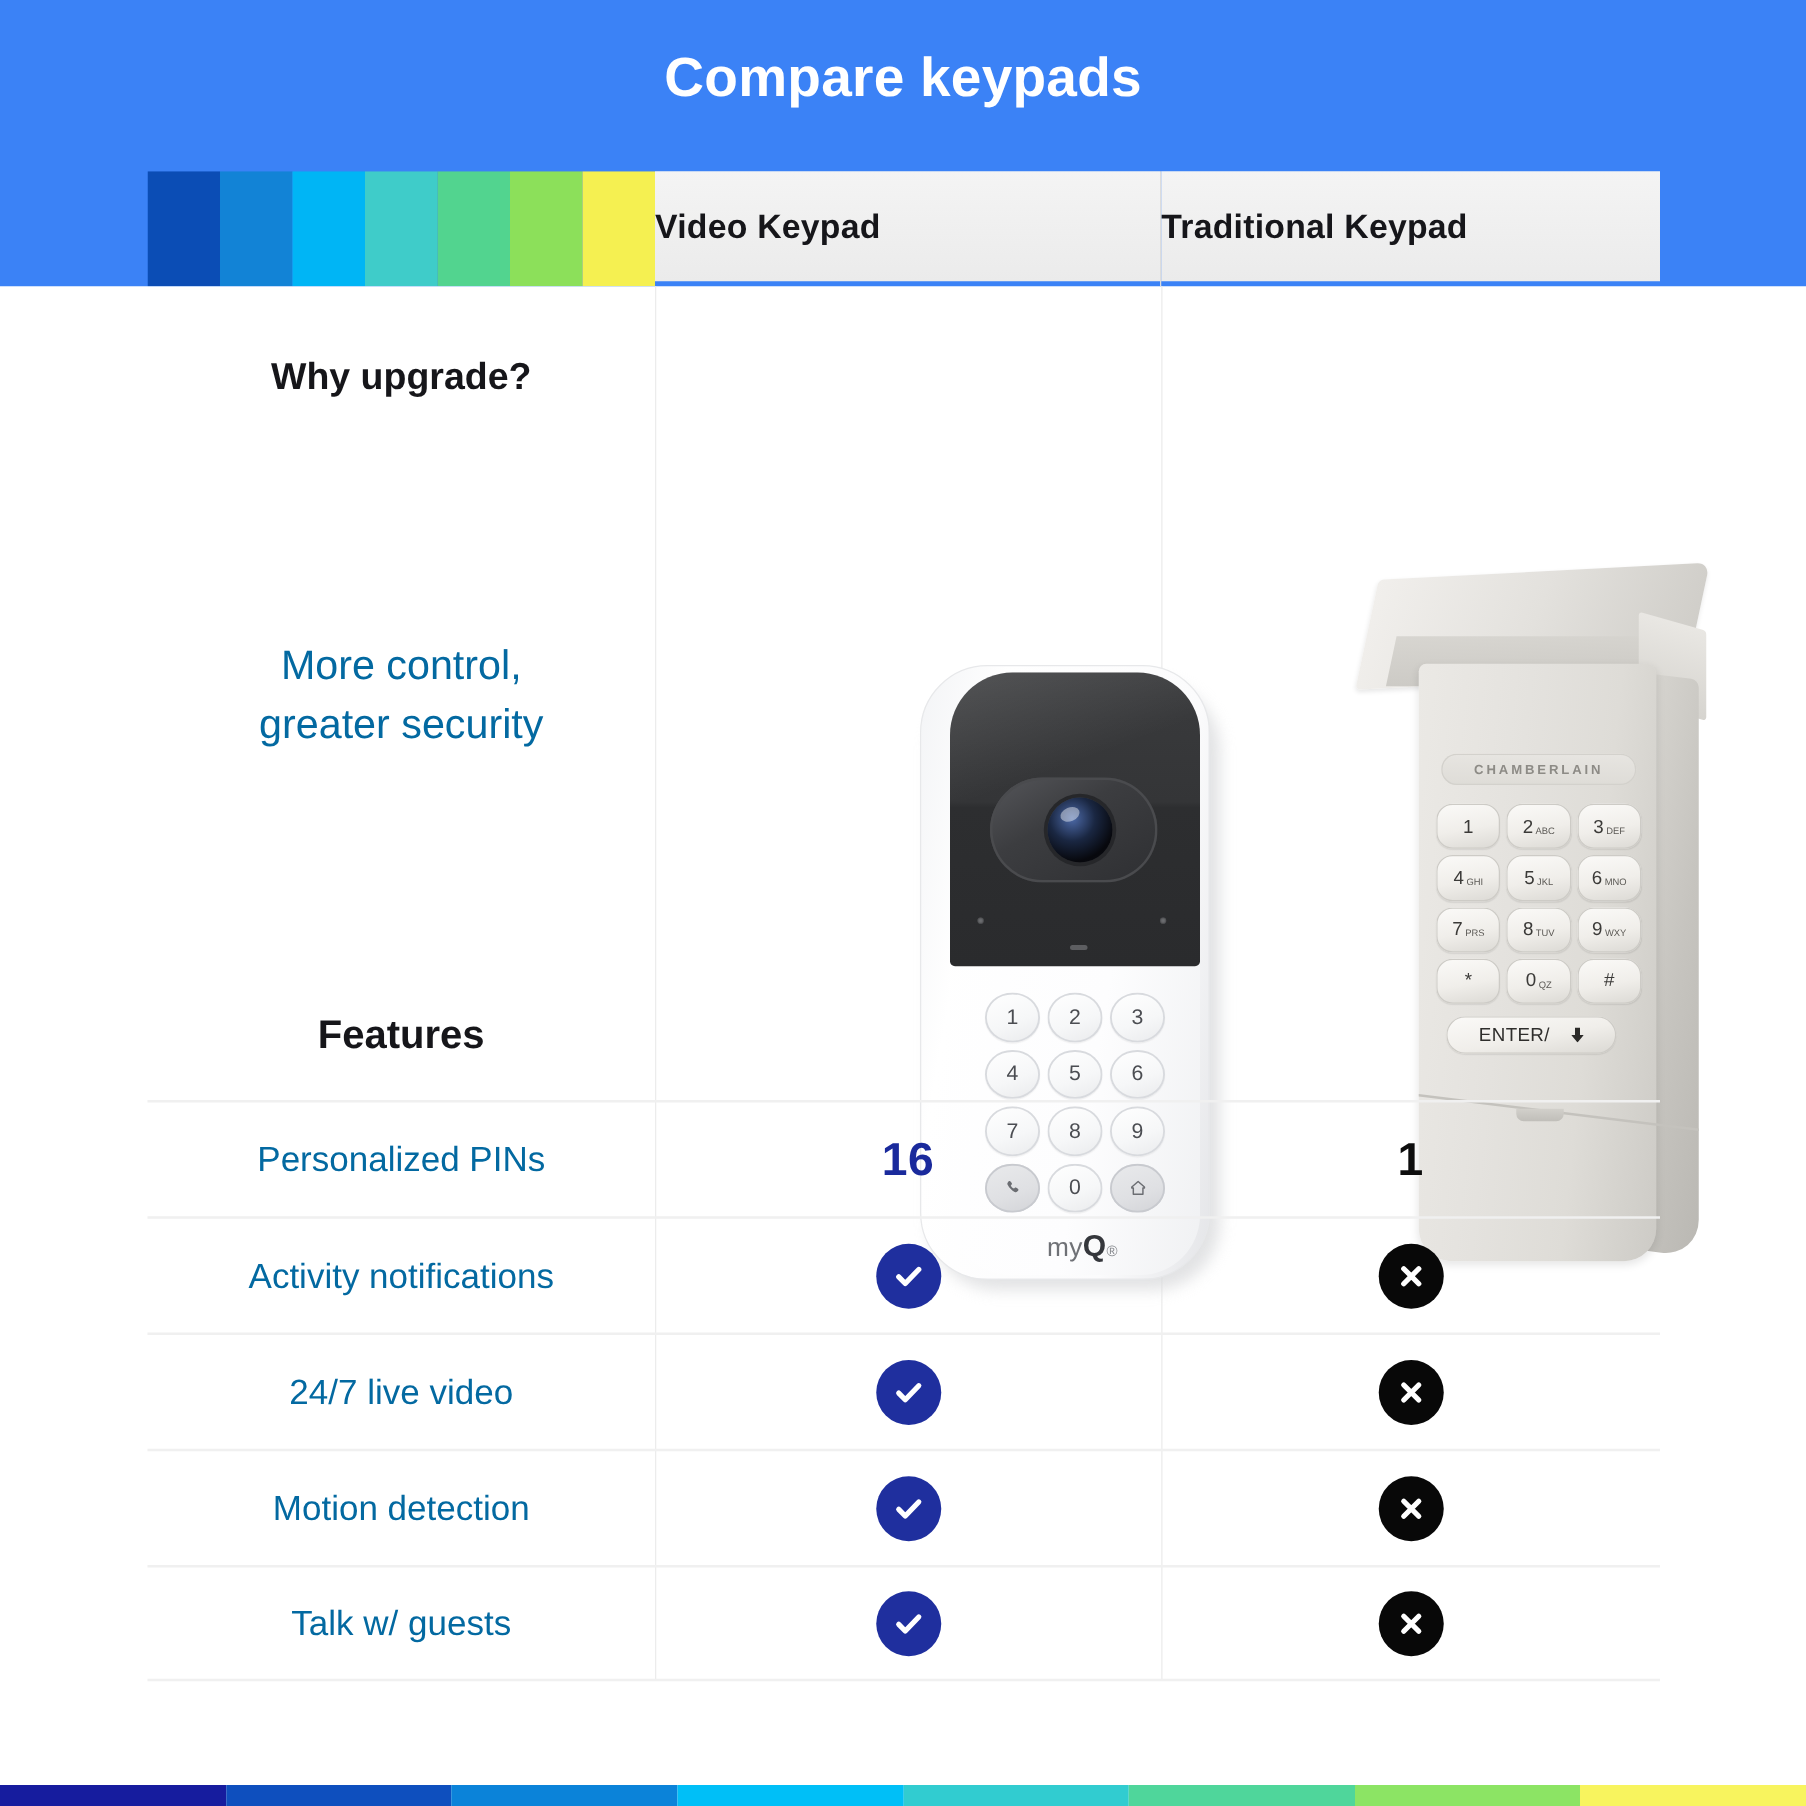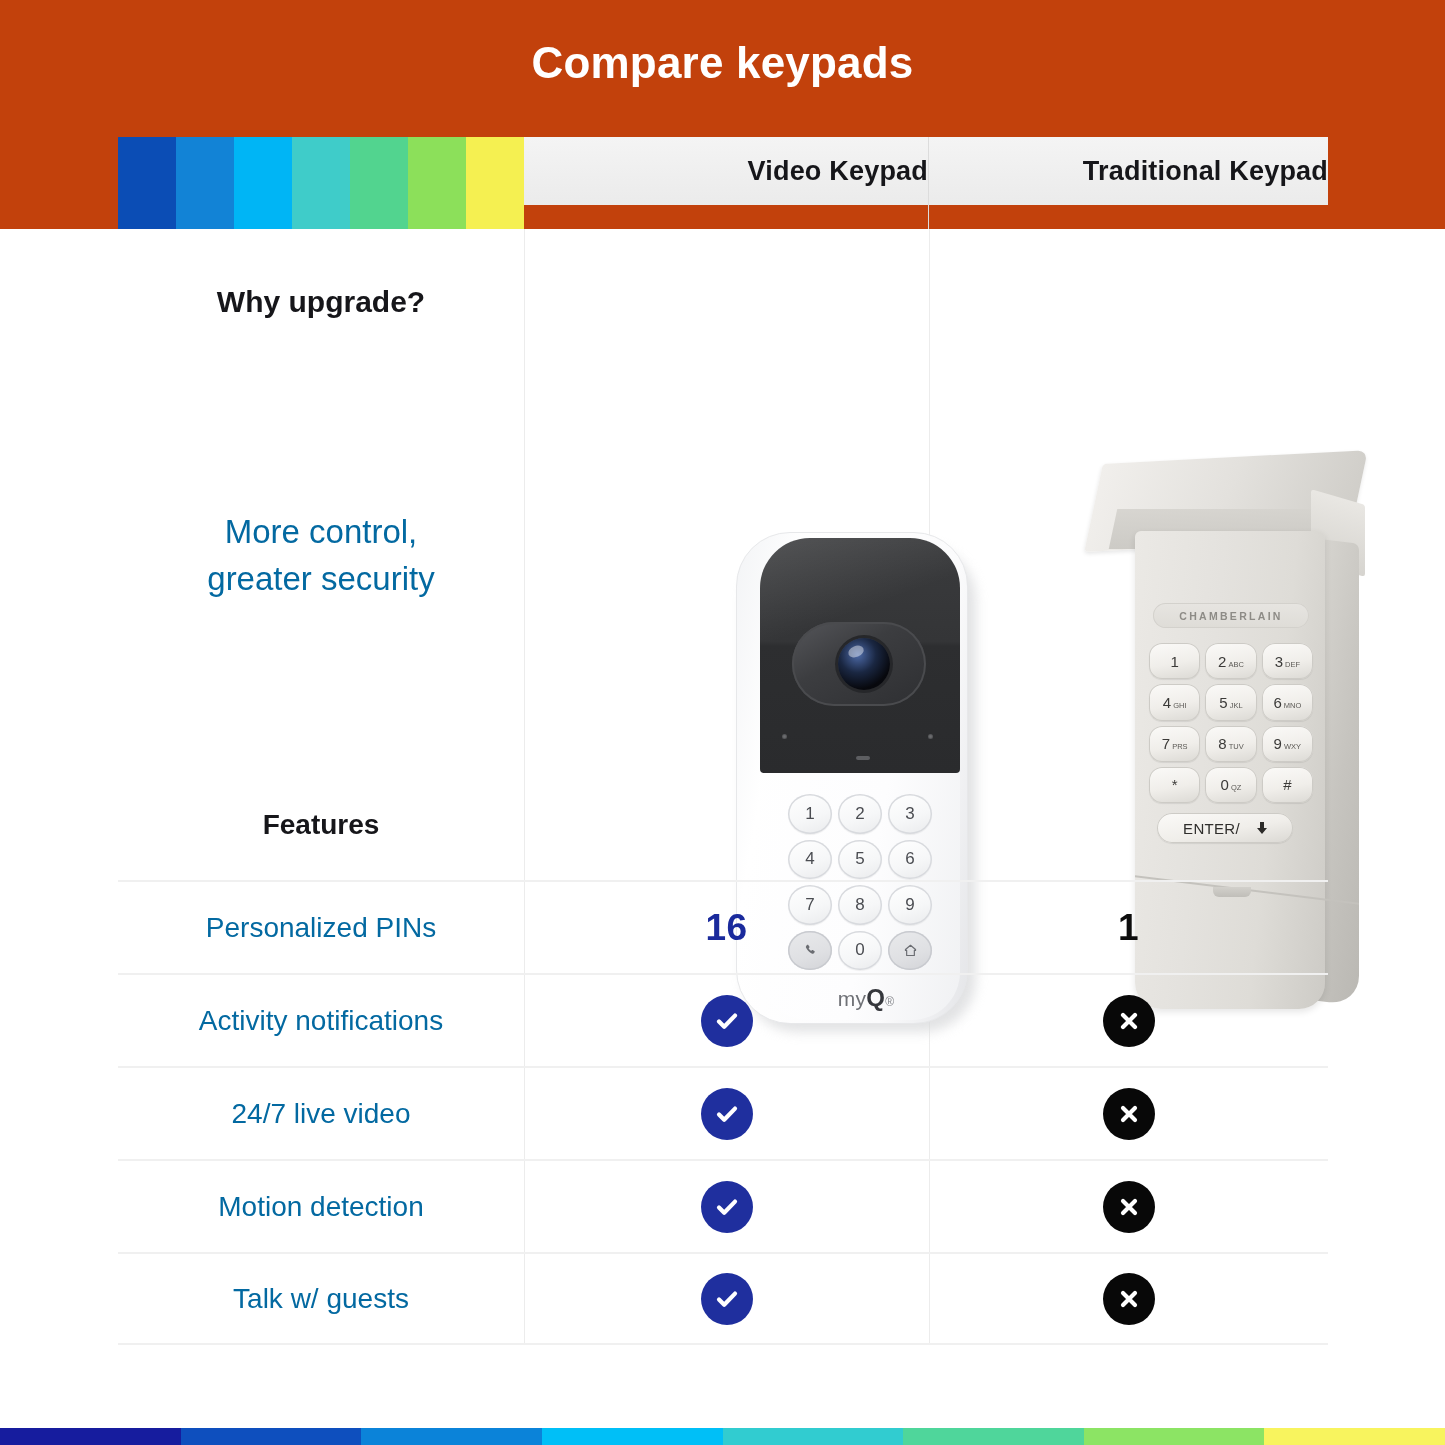--- a/index.html
+++ b/index.html
@@ -7,41 +7,41 @@
     width: 1445px; height: 1445px;
     font-family: "Liberation Sans", sans-serif;
     background: #ffffff;
     overflow: hidden;
   }
   .page { position: relative; width: 1445px; height: 1445px; background: #ffffff; }
 
   
   .banner {
     position: absolute; left: 0; top: 0; width: 1445px; height: 229px;
-    background: #c2410c;
+    background: #3b82f6;
   }
   .banner-title {
     position: absolute; left: 0; top: 38px; width: 1445px;
     text-align: center; color: #ffffff;
     font-size: 44px; font-weight: 700; letter-spacing: .2px;
   }
 
   
   .accent-strip {
     position: absolute; left: 118px; top: 137px;
     width: 406px; height: 92px;
     display: flex; overflow: hidden;
   }
   .accent-strip > i { display: block; height: 100%; flex: 1 1 auto; }
 
   
   .hdr-cell {
-    position: absolute; top: 137px; height: 68px;
+    position: absolute; top: 137px; height: 88px;
     background: linear-gradient(180deg,#f4f4f4 0%,#efefef 55%,#ebebeb 100%);
-    display: flex; align-items: center; justify-content: flex-end; padding-left: 24px;
+    display: flex; align-items: center; justify-content: flex-start;
   }
   .hdr-cell.video { left: 524px; width: 404px; }
   .hdr-cell.trad  { left: 929px; width: 399px; }
   .hdr-cell span {
     font-size: 27px; font-weight: 700; color: #16161a; letter-spacing: .2px;
   }
   .hdr-sep {
     position: absolute; top: 137px; left: 928px; width: 1px; height: 92px;
     background: #dcdcdc;
   }
@@ -66,21 +66,21 @@
     font-size: 30px; font-weight: 700;
   }
   .tagline {
     position: absolute; left: 0; top: 280px; width: 406px;
     text-align: center; color: #0369a1;
     font-size: 33px; font-weight: 400; line-height: 1.42;
   }
   .features-title {
     position: absolute; left: 0; top: 580px; width: 406px;
     text-align: center; color: #16161a;
-    font-size: 28px; font-weight: 700;
+    font-size: 32px; font-weight: 700;
   }
 
   
   .rows { position: absolute; left: 0; top: 651px; width: 1210px; }
   .row {
     position: relative; height: 93px; width: 1210px;
     border-top: 2px solid #f0f0f0;
     display: flex; align-items: center;
   }
   .row.last { border-bottom: 2px solid #f0f0f0; }

